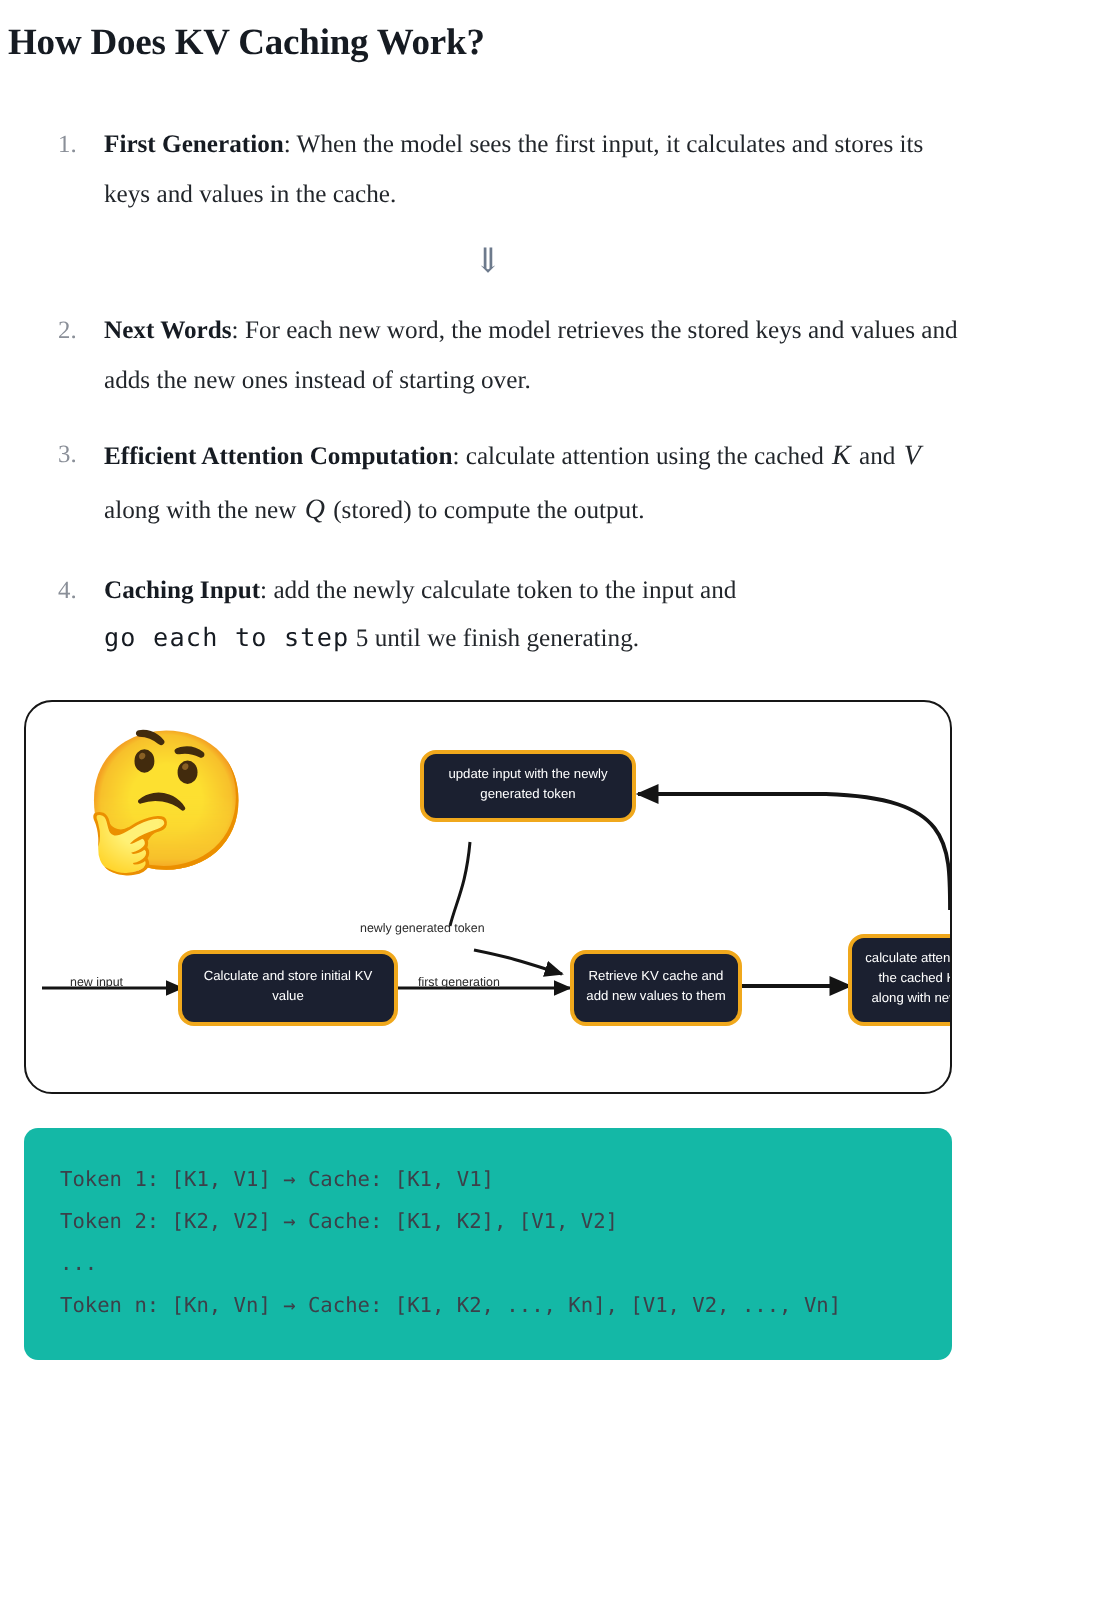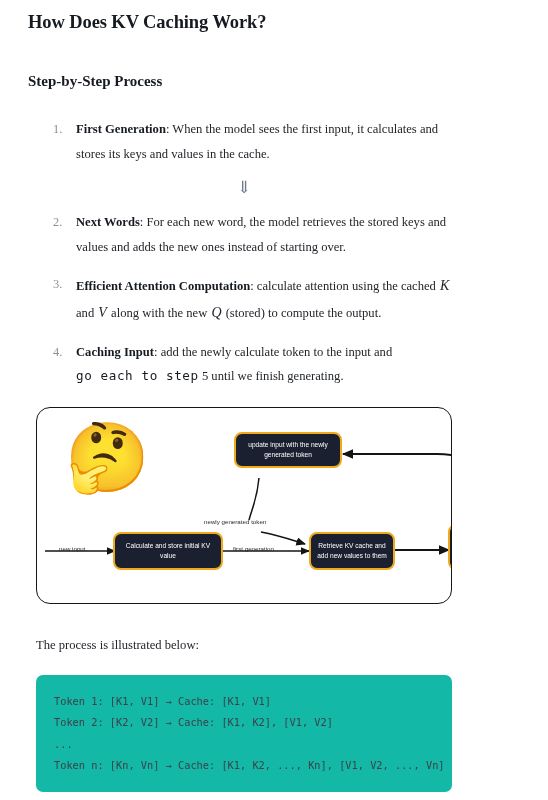--- a/index.html
+++ b/index.html
@@ -9,21 +9,21 @@
   }
   body {
     width: 548px;
     height: 800px;
     overflow: hidden;
     font-family: "Liberation Serif", "DejaVu Serif", serif;
     color: #1f2328;
     position: relative;
   }
   .page {
-    padding: 0 28px;
+    padding: 0 4px;
     box-sizing: border-box;
     width: 488px;
   }
 
   
   .h1 {
     font-size: 18.5px;
     font-weight: bold;
     letter-spacing: -0.1px;
     margin: 0;
@@ -148,21 +148,20 @@
     overflow: hidden;
   }
 </style>
 </head>
 <body>
 
 <div class="page">
 
   <h1 class="h1">How Does KV Caching Work?</h1>
 
-  <h2 class="h2">Step-by-Step Process</h2>
 
   <ol class="steps">
 
     <li>
       <span class="marker">1.</span>
       <span class="lbl">First Generation</span><span>: When the model sees the first input, it calculates and stores its keys and values in the cache.</span>
     </li>
 
     <div class="flowarrow">⇓</div>
 
@@ -224,20 +223,19 @@
     <div class="node" style="left:411px; top:116px; width:88px; height:46px;">
       <span>calculate attention using the cached K and V along with new values</span>
     </div>
 
     <div class="edge-label" style="left:22px; top:137px;">new input</div>
     <div class="edge-label" style="left:196px; top:137px;">first generation</div>
     <div class="edge-label" style="left:167px; top:110px;">newly generated token</div>
 
   </div>
 
-  <p class="para">The process is illustrated below:</p>
 
   <div class="codeblock"><span>Token 1: [K1, V1] → Cache: [K1, V1]</span>
 <span>Token 2: [K2, V2] → Cache: [K1, K2], [V1, V2]</span>
 <span>...</span>
 <span>Token n: [Kn, Vn] → Cache: [K1, K2, ..., Kn], [V1, V2, ..., Vn]</span></div>
 
 </div>
 
 </body></html>

